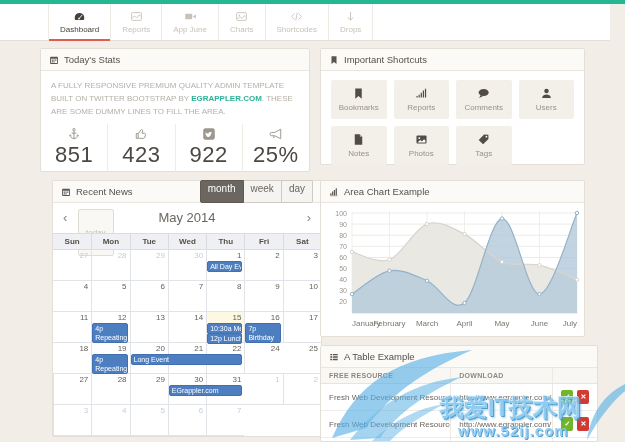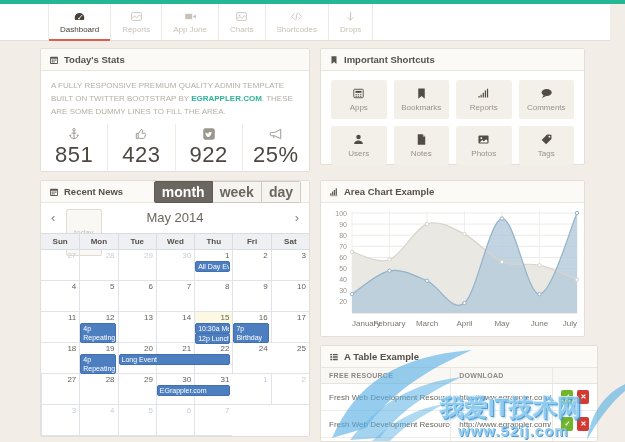--- a/index.html
+++ b/index.html
@@ -13,42 +13,42 @@
   .navbar{position:absolute;top:4px;left:0;right:15px;height:37px;background:#fff;border-bottom:1px solid #e5e0d8;box-sizing:border-box;}
   .nav-tabs{margin-left:48px;height:100%;display:flex;}
   .nav-tab{min-width:42px;padding:0 11px;border-right:1px solid #efeae3;display:flex;flex-direction:column;align-items:center;justify-content:center;gap:2px;color:#c8c2b9;font-size:8px;cursor:pointer;position:relative;box-sizing:border-box;}
   .nav-tab:first-child{border-left:1px solid #efeae3;}
   .nav-tab .ticon{height:13px;display:flex;align-items:center;}
   .nav-tab svg{width:13px;height:13px;display:block;}
   .nav-tab.active{color:#47413a;}
   .nav-tab.active::after{content:"";position:absolute;left:0;right:0;bottom:-1px;height:2px;background:#dd5e51;}
   
   .panel{position:absolute;background:#fff;border:1px solid #e3ded6;border-radius:2px;box-sizing:border-box;}
-  .panel-header{height:22px;padding:0 8px;background:#fbfaf7;border-bottom:1px solid #eae6de;font-size:9.5px;font-weight:bold;color:#55504a;display:flex;align-items:center;gap:5px;box-sizing:border-box;}
+  .panel-header{height:22px;padding:0 8px;background:#fbfaf7;border-bottom:1px solid #eae6de;font-size:9.5px;font-weight:normal;color:#55504a;display:flex;align-items:center;gap:5px;box-sizing:border-box;}
   .panel-header svg{width:10px;height:10px;display:block;color:#5a554e;}
   
   #stats-panel{left:40px;top:48px;width:270px;height:124px;}
   .stats-desc{padding:9px 10px 3px;font-size:8px;line-height:1.6;color:#b5b0a7;}
   .stats-desc .link{color:#2eb398;font-weight:bold;cursor:pointer;}
   .stats-row{display:flex;margin-top:3px;}
   .stat{flex:1;text-align:center;padding:3px 0 4px;border-left:1px solid #f0ece5;}
   .stat:first-child{border-left:none;}
   .stat .s-icon{color:#9b968e;height:15px;display:flex;justify-content:center;}
   .stat .s-icon svg{width:14px;height:14px;}
   .stat .s-value{font-size:22px;color:#4c4741;letter-spacing:.5px;}
   
   #shortcuts-panel{left:320px;top:48px;width:265px;height:117px;}
   .tiles{display:grid;grid-template-columns:repeat(4,1fr);gap:7px;padding:9px 10px;}
   .tile{height:39px;background:#f3f0ea;border-radius:2px;display:flex;flex-direction:column;align-items:center;justify-content:center;gap:3px;cursor:pointer;}
   .tile svg{width:13px;height:13px;color:#514c45;display:block;}
   .tile-label{font-size:8px;color:#97928a;}
   
-  #calendar-panel{left:40px;top:180px;width:270px;height:257px;}
+  #calendar-panel{left:52px;top:180px;width:270px;height:257px;}
   .view-buttons{margin-left:auto;display:flex;}
-  .view-btn{font-size:14px;padding:2px 7px 2px;border:1px solid #cfcac2;border-left-width:0;background:#f6f4f0;color:#6b665f;cursor:pointer;}
+  .view-btn{font-size:10px;padding:2px 7px 8px;border:1px solid #cfcac2;border-left-width:0;background:#f6f4f0;color:#6b665f;cursor:pointer;}
   .view-btn:first-child{border-left-width:1px;border-radius:2px 0 0 2px;}
   .view-btn:last-child{border-radius:0 2px 2px 0;}
   .view-btn.active{background:#6b6760;color:#fff;border-color:#5f5b54;}
   .cal-toolbar{position:relative;height:30px;}
   .cal-title{text-align:center;line-height:30px;font-size:13px;color:#6b665f;}
   .chev{position:absolute;top:6px;font-size:13px;color:#8a857e;cursor:pointer;line-height:17px;}
   .chev-left{left:10px;}
   .chev-right{right:10px;}
   .today-btn{position:absolute;left:25px;top:6px;font-size:8px;color:#c2bdb5;background:#faf8f5;border:1px solid #e0dbd3;border-radius:2px;padding:18px 7px;cursor:default;}
   .cal-wrap{position:relative;}
@@ -204,30 +204,20 @@
 <div class="panel" id="shortcuts-panel">
   <div class="panel-header">
     <span class="ph-icon" id="shortcuts-header-icon">
         <svg viewBox="0 0 16 16" fill="currentColor">
           <path d="M4 1.8h8v12.7L8 11l-4 3.5z"></path>
         </svg>
       </span>
     <span>Important Shortcuts</span>
   </div>
   <div class="tiles" id="shortcut-tiles">
-      <div class="tile">
-        <span>
-          <svg viewBox="0 0 16 16" fill="currentColor">
-            <rect x="2.2" y="2.8" width="11.6" height="10.4" rx="1" fill="none" stroke="currentColor" stroke-width="1.1"></rect>
-            <rect x="4.3" y="4.8" width="7.4" height="2.4"></rect>
-            <path d="M4.3 8.8h1.7v1.1H4.3zM7.1 8.8h1.7v1.1H7.1zM9.9 8.8h1.7v1.1H9.9zM4.3 10.8h1.7v1.1H4.3zM7.1 10.8h1.7v1.1H7.1zM9.9 10.8h1.7v1.1H9.9z"></path>
-          </svg>
-        </span>
-        <span class="tile-label">Apps</span>
-      </div>
       <div class="tile">
         <span>
           <svg viewBox="0 0 16 16" fill="currentColor">
             <path d="M4 1.8h8v12.7L8 11l-4 3.5z"></path>
           </svg>
         </span>
         <span class="tile-label">Bookmarks</span>
       </div>
       <div class="tile">
         <span>

